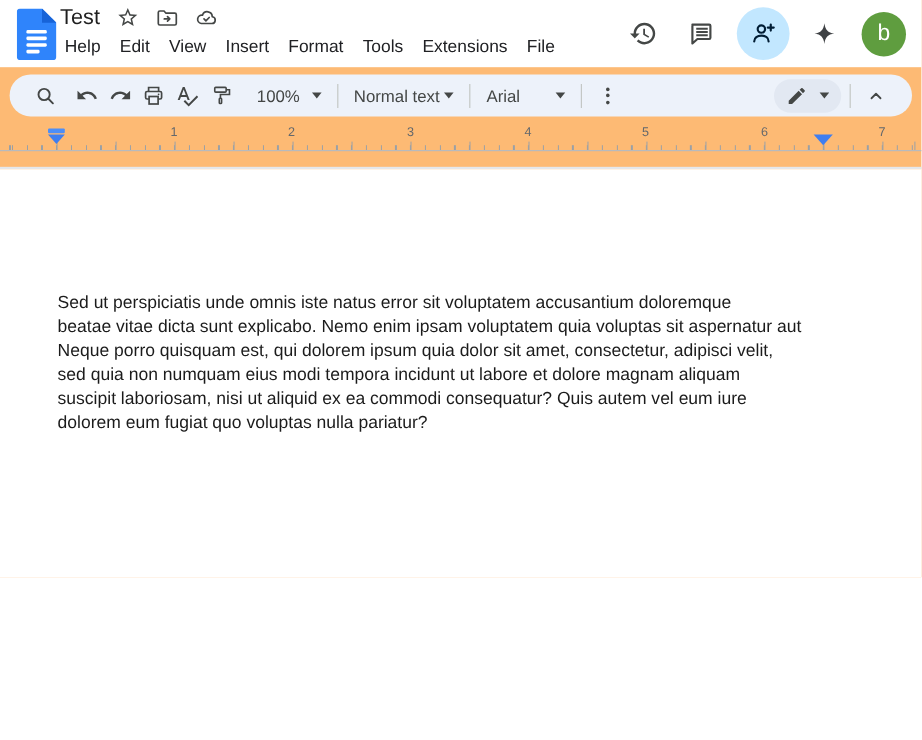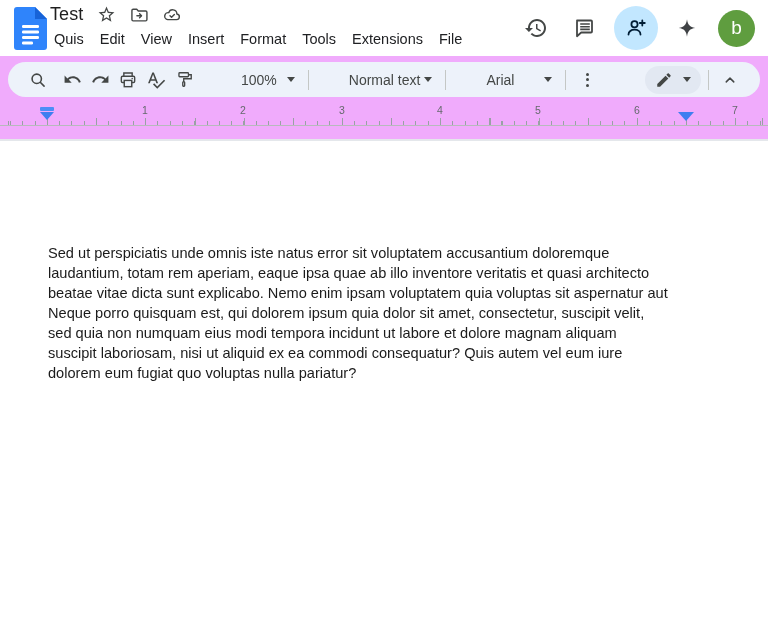--- a/index.html
+++ b/index.html
@@ -1,18 +1,18 @@
 <!DOCTYPE html>
 <html><head>
 <meta charset="utf-8">
 <style>
   * { margin:0; padding:0; box-sizing:border-box; }
   html,body { width:768px; height:617px; background:#fff; overflow:hidden;
               font-family:"Liberation Sans", sans-serif; }
-  .stage { position:relative; width:768px; height:481px; background:#f0abfc;text-decoration:underline; }
+  .stage { position:relative; width:768px; height:481px; background:#fdba74;text-decoration:underline; }
 
   
   .header { position:absolute; top:0; left:0; right:0; height:56px; background:#fff; }
   .docs-icon { position:absolute; left:14px; top:7px; width:33px; height:43px; }
   .title-row { position:absolute; left:50px; top:4px; display:flex; align-items:center; gap:13px; }
   .doc-title { font-size:18px; color:#1f1f1f; letter-spacing:.1px; }
   .title-icon { width:20px; height:20px; display:flex; align-items:center; justify-content:center; color:#444746; }
   .menu-row { position:absolute; left:46px; top:28px; display:flex; align-items:center; }
   .menu-item { font-size:14.5px; color:#202124; background:none; border:none; padding:3px 8px;
                font-family:"Liberation Sans", sans-serif; border-radius:6px; cursor:pointer; }
@@ -25,21 +25,21 @@
             font-size:19px; display:flex; align-items:center; justify-content:center;
             border:none; cursor:pointer; margin-left:2px; }
 
   
   .toolbar { position:absolute; left:8px; right:8px; top:62px; height:35px; background:#edf2fa;
              border-radius:17.5px; display:flex; align-items:center; padding:0 10px; }
   .tb-btn { height:28px; min-width:28px; border:none; background:transparent; border-radius:6px;
             display:flex; align-items:center; justify-content:center; color:#444746; cursor:pointer;
             font-family:"Liberation Sans", sans-serif; }
   .tb-group { display:flex; align-items:center; gap:4px; }
-  .tb-text { font-size:14px; color:#444746;margin-left:27px; }
+  .tb-text { font-size:14px; color:#444746; }
   .caret-down { width:0; height:0; border-left:4.5px solid transparent; border-right:4.5px solid transparent;
                 border-top:5px solid #444746; display:inline-block; }
   .tb-divider { width:1px; height:20px; background:#c4c7c5; margin:0 7px; }
   .tb-zoom { margin-left:10px; gap:10px; padding:0 6px; }
   .tb-style { padding:0 6px; }
   .tb-font { gap:30px; padding:0 6px;text-align:center; }
   .tb-spacer { flex:1; }
   .tb-mode { background:#e2e8f2; border-radius:14px; height:28px; padding:0 10px; gap:10px; }
   .dots { display:flex; flex-direction:column; gap:2.5px; }
   .dots i { width:3px; height:3px; border-radius:50%; background:#444746; }
@@ -110,21 +110,21 @@
       </span>
       <span class="title-icon">
         <svg width="22" height="22" viewBox="0 0 24 24" fill="none" stroke="#444746" stroke-width="1.7">
           <path d="M6.8 17.5 h10.5 a3.4 3.4 0 0 0 .55 -6.77 A5 5 0 0 0 8.1 9.2 a3.9 3.9 0 0 0 -1.3 8.3 Z" stroke-linejoin="round"></path>
           <path d="M9.6 12.9 l1.9 1.9 3.3 -3.3" stroke-linecap="round" stroke-linejoin="round"></path>
         </svg>
       </span>
     </div>
 
     <div class="menu-row">
-        <button class="menu-item">Quis</button>
+        <button class="menu-item">Help</button>
         <button class="menu-item">Edit</button>
         <button class="menu-item">View</button>
         <button class="menu-item">Insert</button>
         <button class="menu-item">Format</button>
         <button class="menu-item">Tools</button>
         <button class="menu-item">Extensions</button>
         <button class="menu-item">File</button>
       </div>
 
     <div class="hdr-right">
@@ -284,22 +284,21 @@
       <div class="indent-tri"></div>
     </div>
     <div class="rmargin-marker"></div>
   </div>
 
   <div class="header-divider"></div>
 
   <div class="doc-area">
     <div class="doc-paragraph">
         <div class="doc-line">Sed ut perspiciatis unde omnis iste natus error sit voluptatem accusantium doloremque</div>
-        <div class="doc-line">laudantium, totam rem aperiam, eaque ipsa quae ab illo inventore veritatis et quasi architecto</div>
         <div class="doc-line">beatae vitae dicta sunt explicabo. Nemo enim ipsam voluptatem quia voluptas sit aspernatur aut</div>
-        <div class="doc-line">Neque porro quisquam est, qui dolorem ipsum quia dolor sit amet, consectetur, suscipit velit,</div>
+        <div class="doc-line">Neque porro quisquam est, qui dolorem ipsum quia dolor sit amet, consectetur, adipisci velit,</div>
         <div class="doc-line">sed quia non numquam eius modi tempora incidunt ut labore et dolore magnam aliquam</div>
         <div class="doc-line">suscipit laboriosam, nisi ut aliquid ex ea commodi consequatur? Quis autem vel eum iure</div>
         <div class="doc-line">dolorem eum fugiat quo voluptas nulla pariatur?</div>
       </div>
   </div>
 
 </div>
 
 </body></html>

